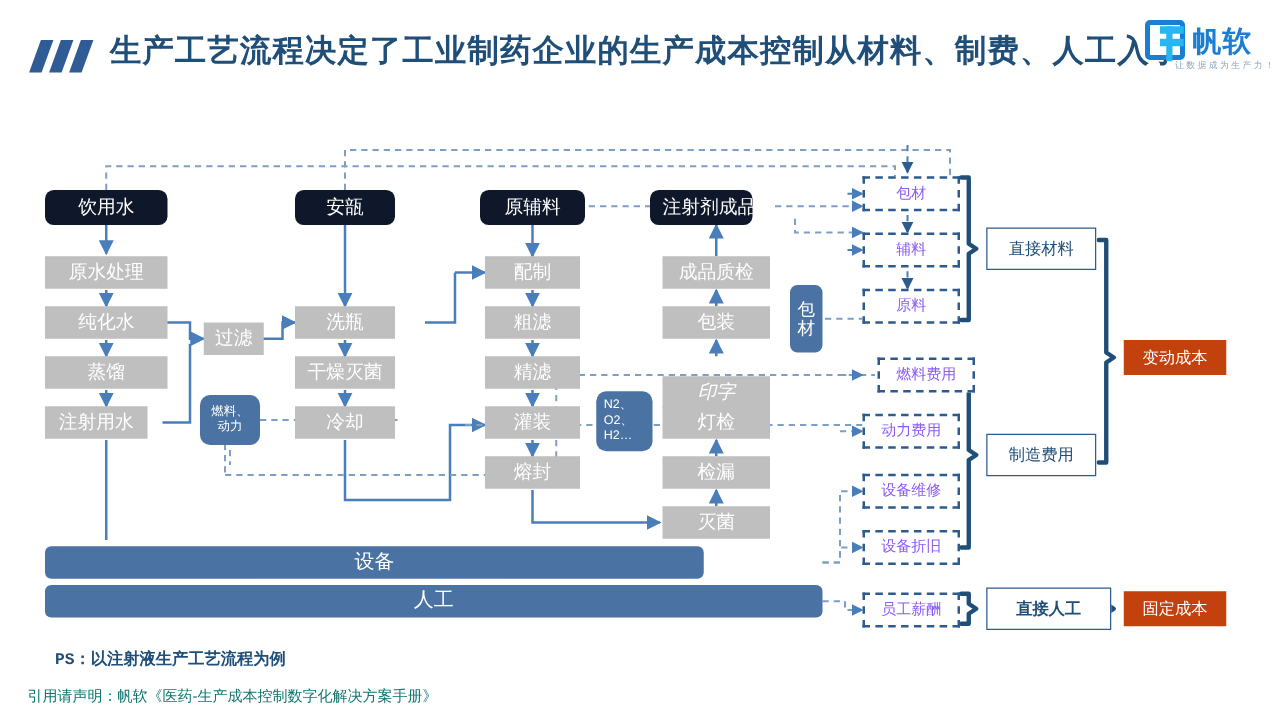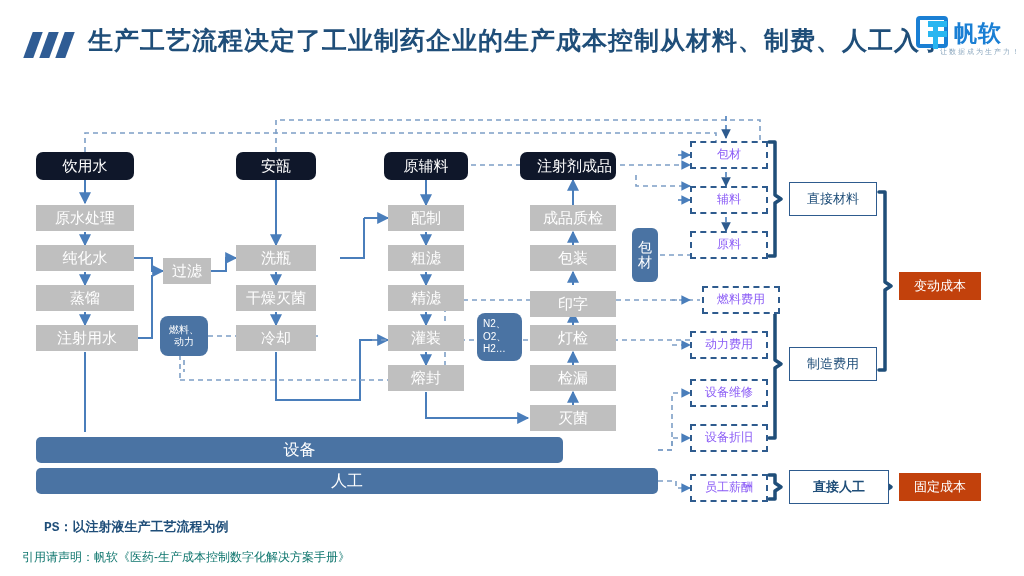--- a/index.html
+++ b/index.html
@@ -217,21 +217,21 @@
       <path d="M879,192 L885,192 L885,282 L891,286 L885,290 L885,370 L879,370"></path>
 
       <path d="M879,475 L885,475 L885,483 L891,487 L885,491 L885,499 L879,499"></path>
     </g>
   </svg>
 
   <div class="node n-head" style="left:36px;top:152px;width:98px;">饮用水</div>
   <div class="node n-step" style="left:36px;top:205px;width:98px;">原水处理</div>
   <div class="node n-step" style="left:36px;top:245px;width:98px;">纯化水</div>
   <div class="node n-step" style="left:36px;top:285px;width:98px;">蒸馏</div>
-  <div class="node n-step" style="left:36px;top:325px;width:102px;">注射用水</div>
+  <div class="node n-step" style="left:36px;top:325px;width:82px;">注射用水</div>
 
   <div class="node n-step" style="left:163px;top:258px;width:48px;">过滤</div>
 
   <div class="node n-round" style="left:160px;top:316px;width:48px;height:40px;">
     <span>燃料、</span>
     <span>动力</span>
   </div>
 
   <div class="node n-head" style="left:236px;top:152px;width:80px;">安瓿</div>
   <div class="node n-step" style="left:236px;top:245px;width:80px;">洗瓶</div>
@@ -244,24 +244,24 @@
   <div class="node n-step" style="left:388px;top:285px;width:76px;">精滤</div>
   <div class="node n-step" style="left:388px;top:325px;width:76px;">灌装</div>
   <div class="node n-step" style="left:388px;top:365px;width:76px;">熔封</div>
 
   <div class="node n-round" style="left:477px;top:313px;width:45px;height:48px;align-items:flex-start;padding-left:6px;justify-content:center;">
     <span>N2、</span>
     <span>O2、</span>
     <span>H2…</span>
   </div>
 
-  <div class="node n-head" style="left:520px;top:152px;width:96px;padding-left:13px;">注射剂成品</div>
+  <div class="node n-head" style="left:520px;top:152px;width:82px;padding-left:13px;">注射剂成品</div>
   <div class="node n-step" style="left:530px;top:205px;width:86px;">成品质检</div>
   <div class="node n-step" style="left:530px;top:245px;width:86px;">包装</div>
-  <div class="node n-step" style="left:530px;top:291px;width:86px;">印字</div>
+  <div class="node n-step" style="left:530px;top:301px;width:86px;font-style:italic;">印字</div>
   <div class="node n-step" style="left:530px;top:325px;width:86px;">灯检</div>
   <div class="node n-step" style="left:530px;top:365px;width:86px;">检漏</div>
   <div class="node n-step" style="left:530px;top:405px;width:86px;">灭菌</div>
 
   <div class="node n-roundv" style="left:632px;top:228px;width:26px;height:54px;">
     <span>包</span>
     <span>材</span>
   </div>
 
   <div class="node n-bar" style="left:36px;top:437px;width:527px;">设备</div>

